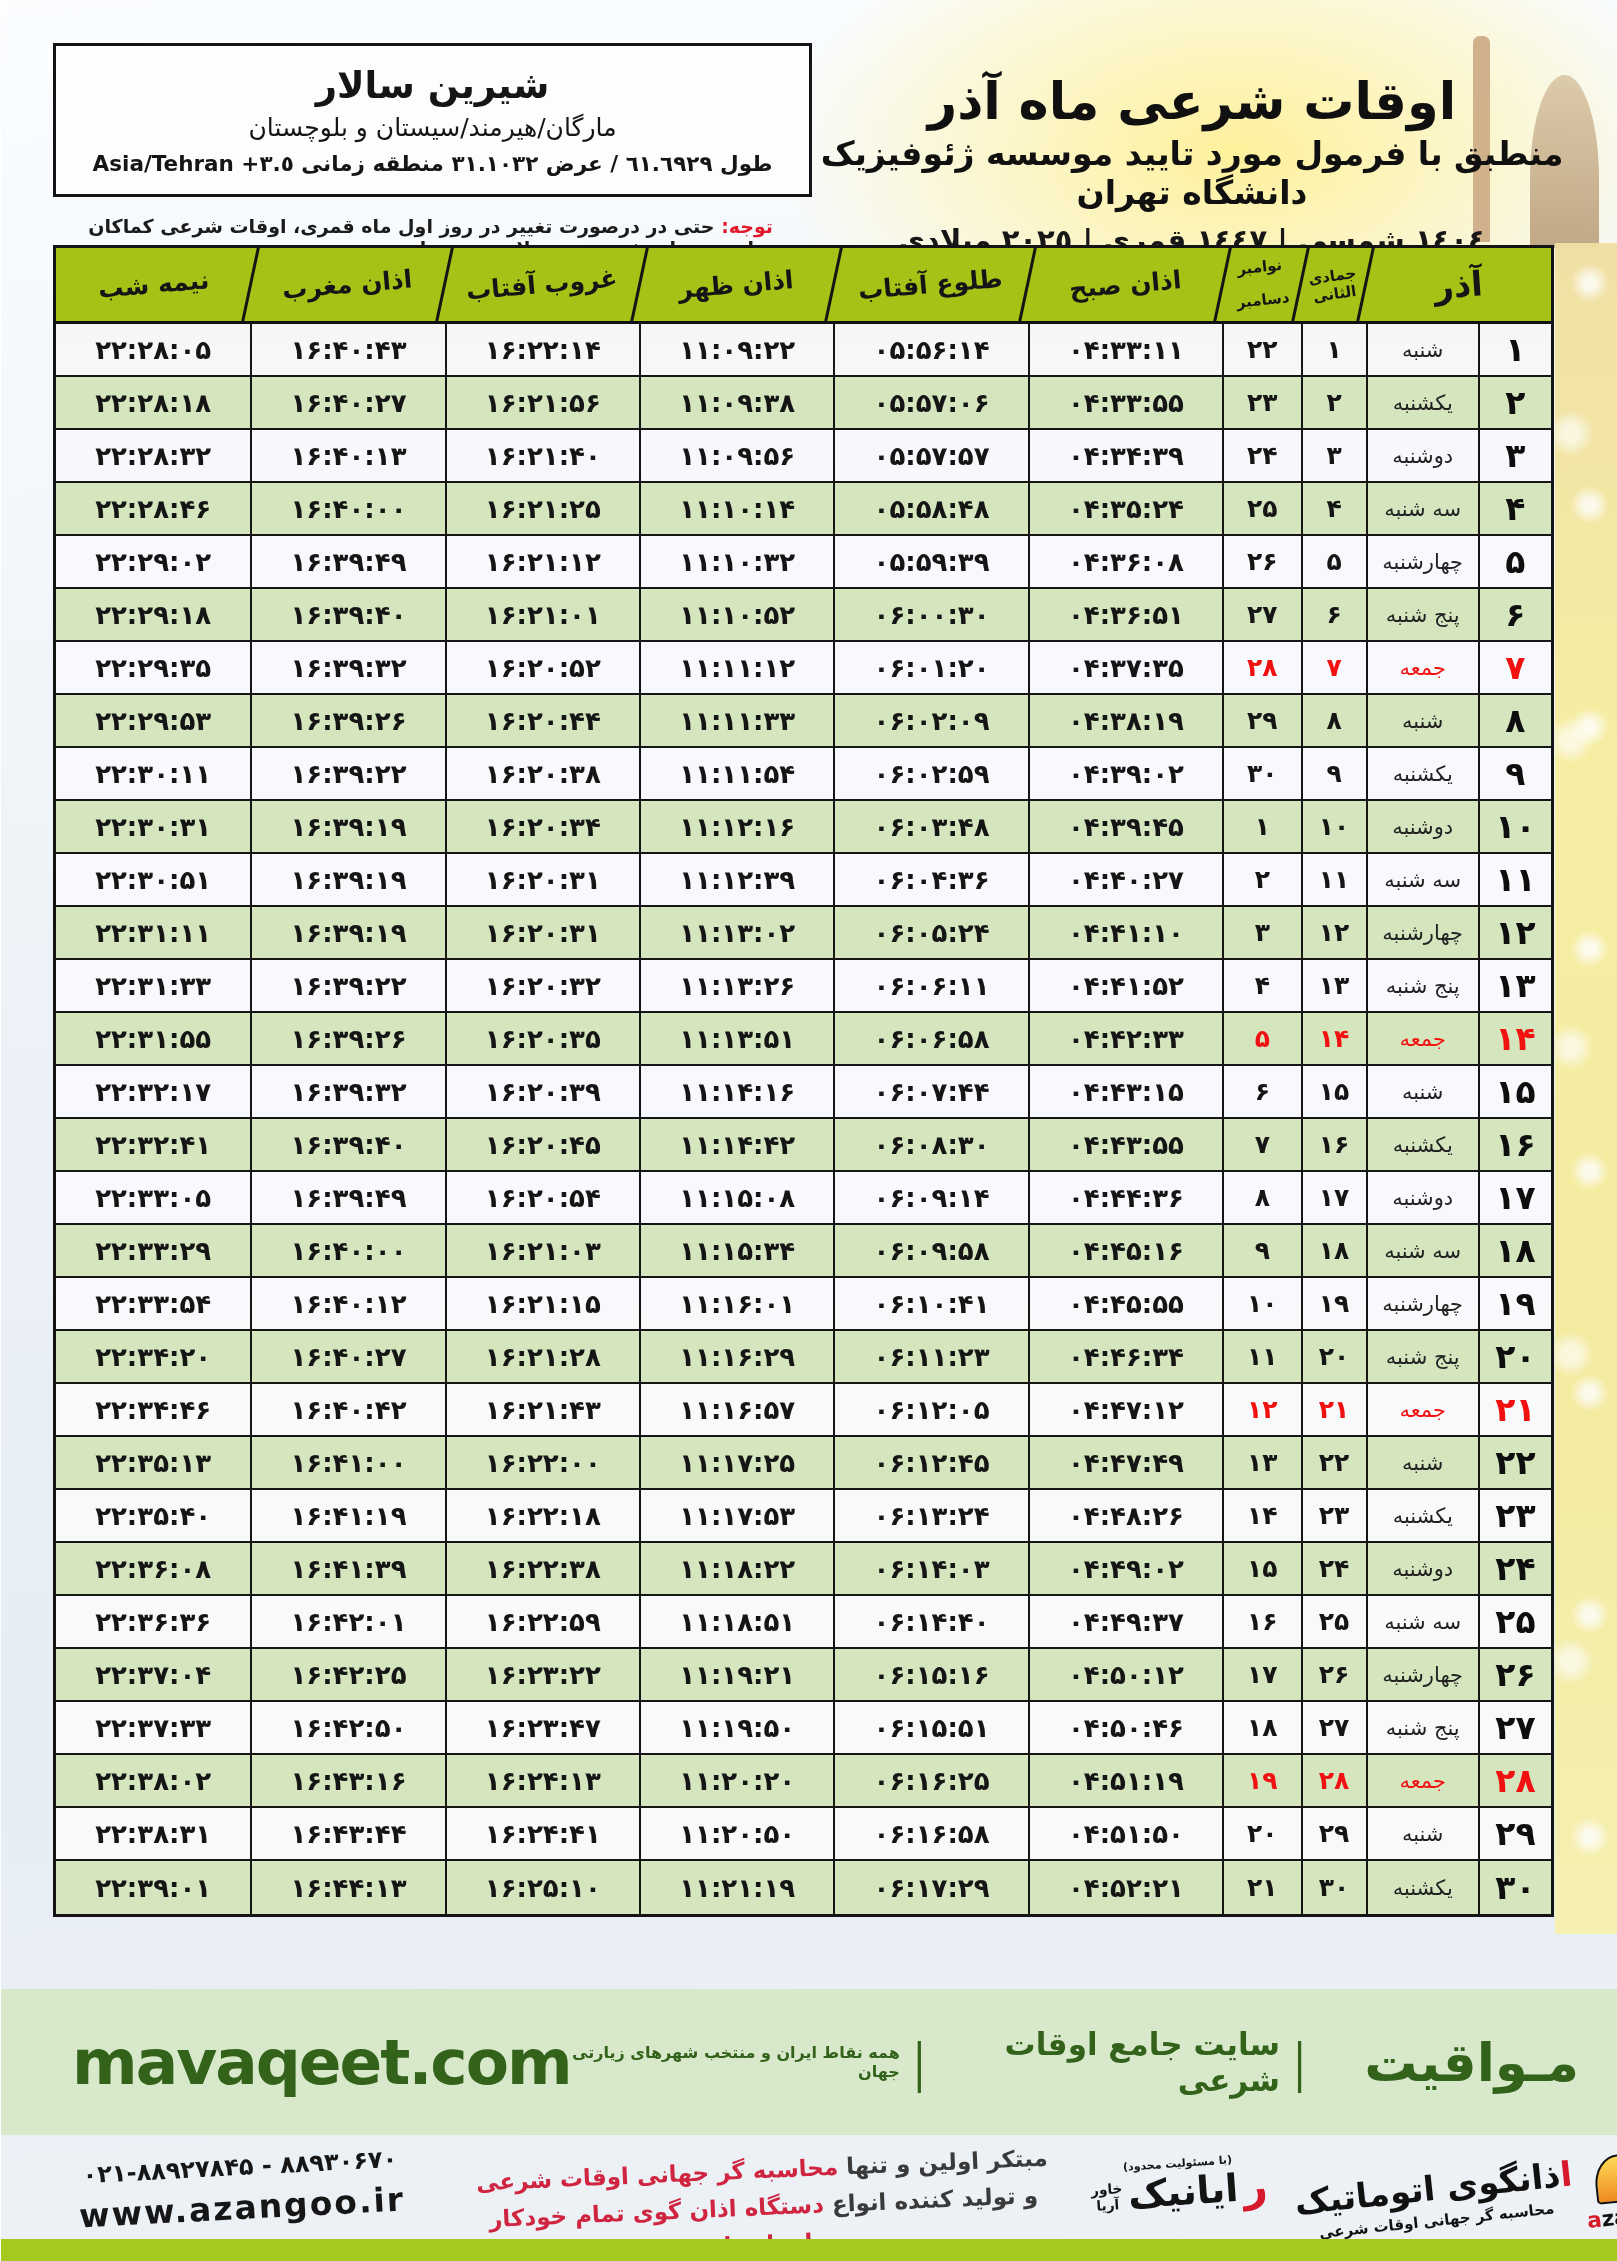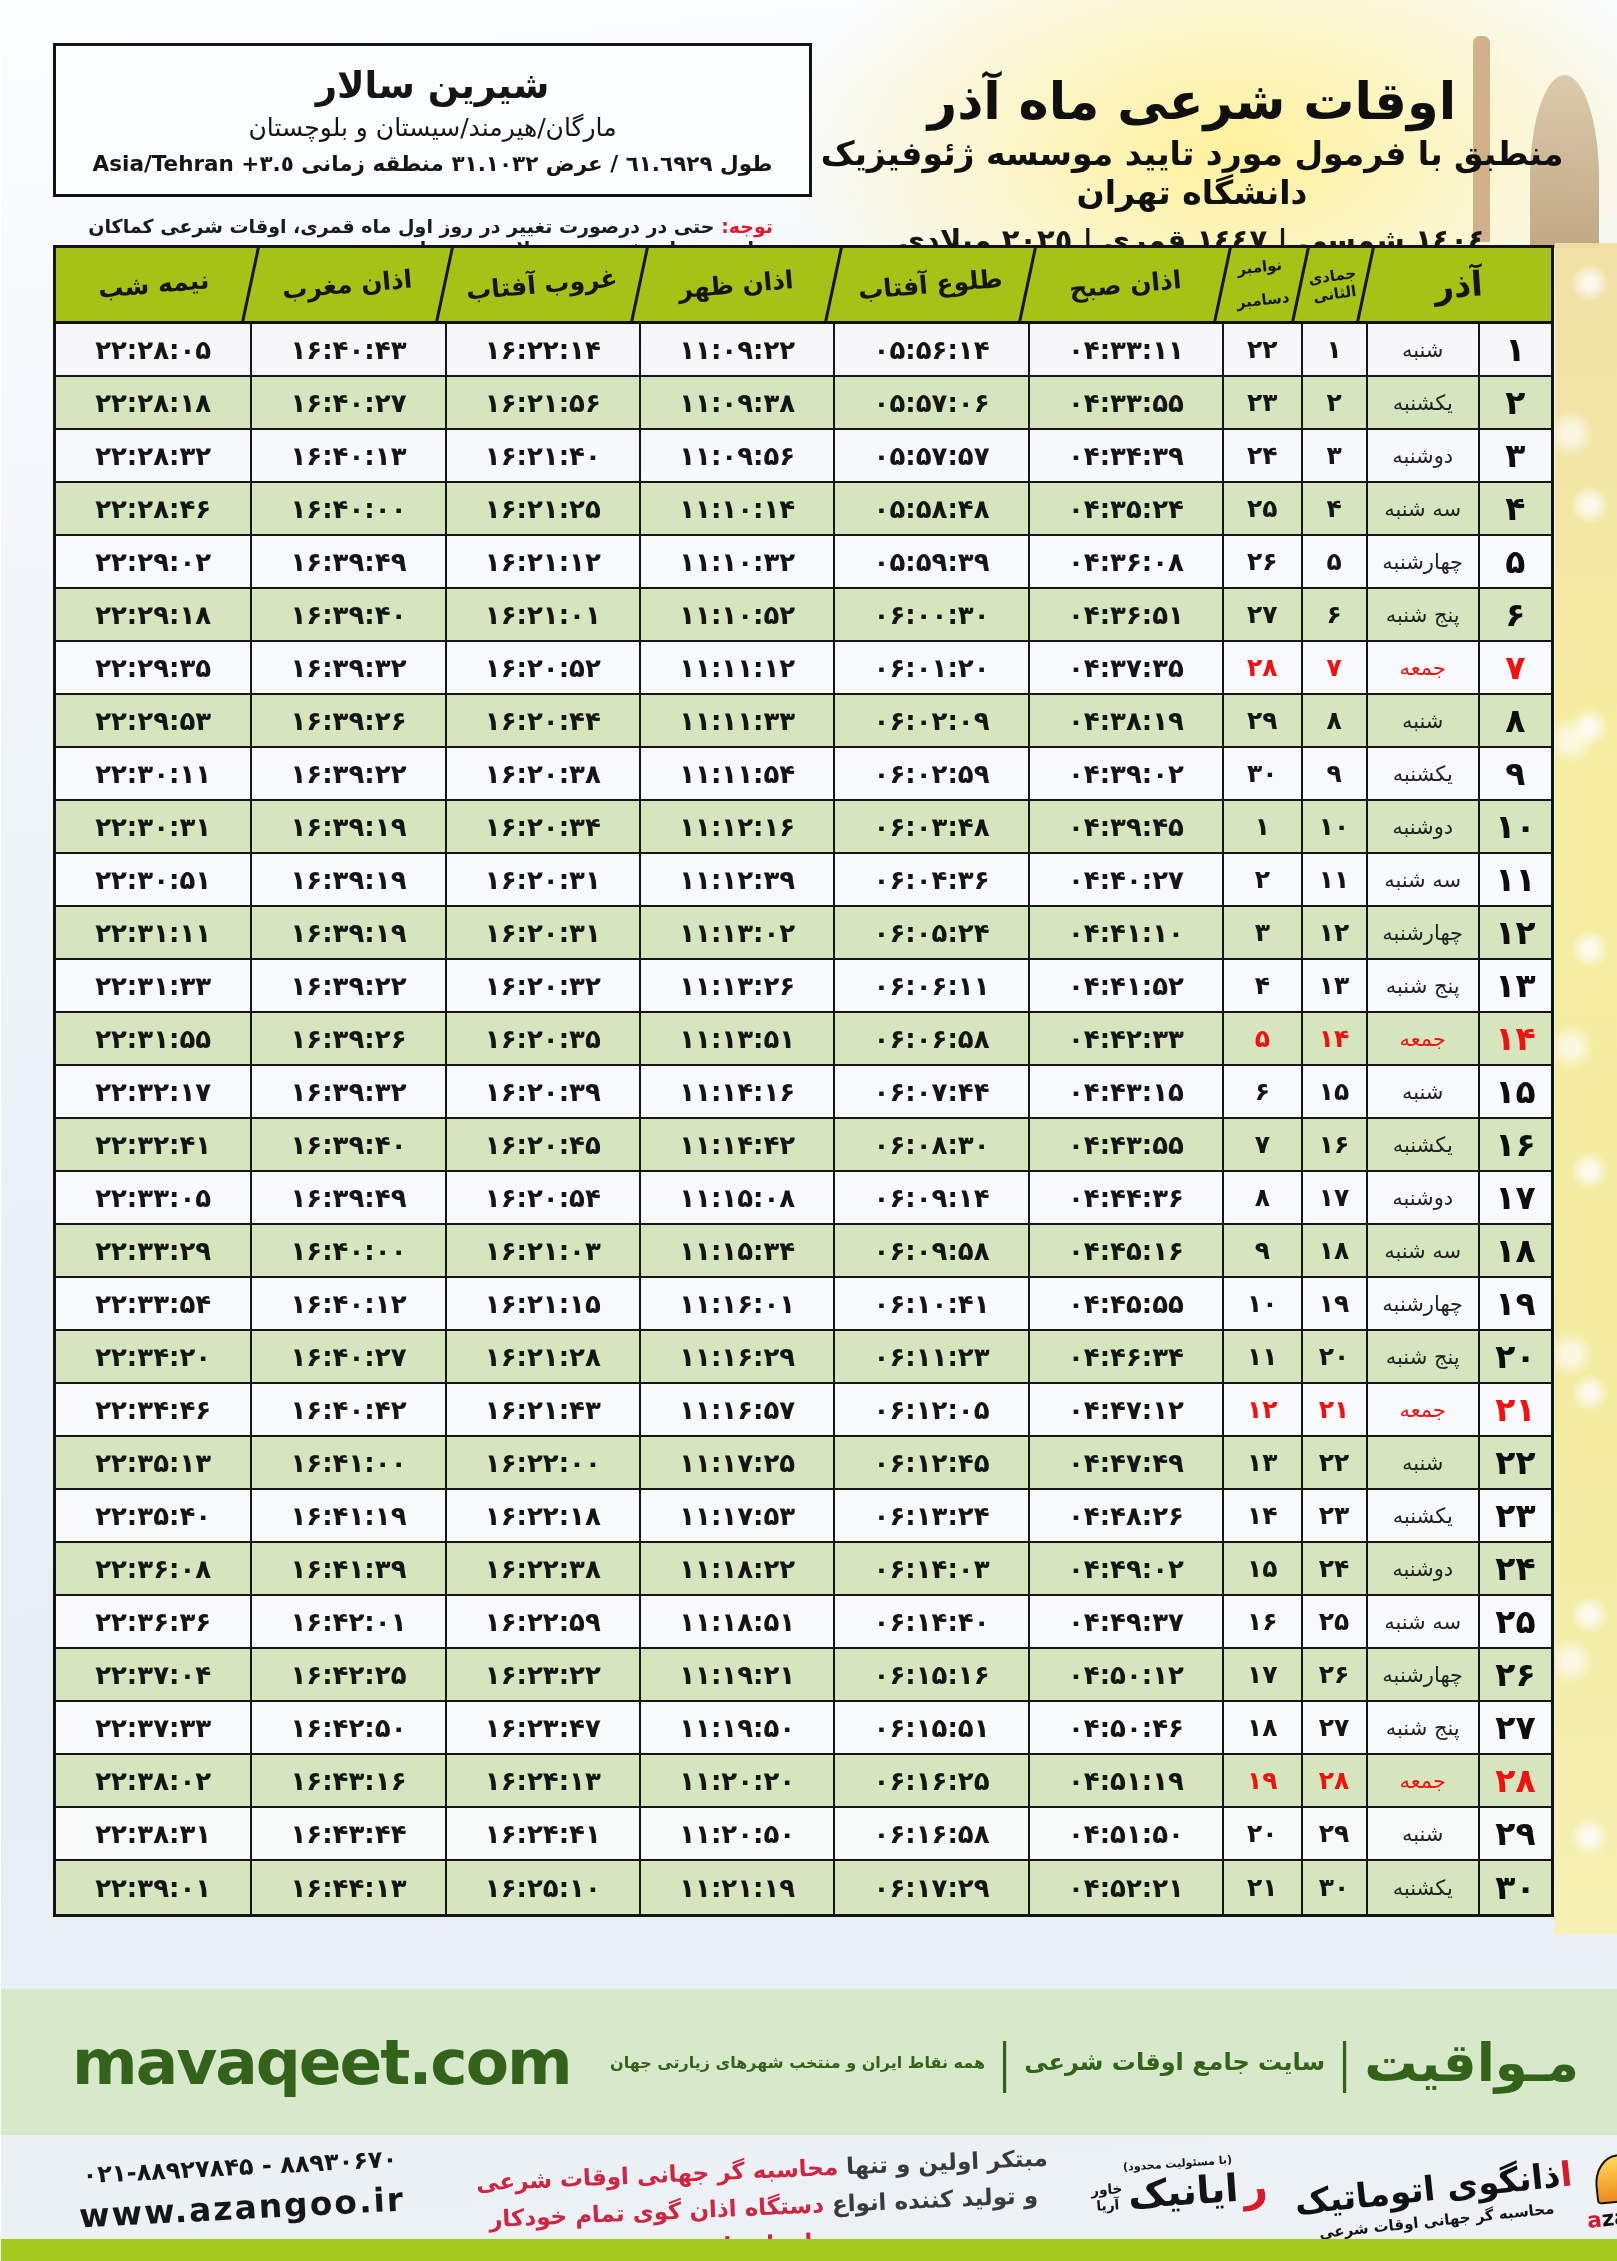--- a/index.html
+++ b/index.html
@@ -65,23 +65,23 @@
   .h-azarspan{flex:0 0 12.4%;}
   .azar{font-size:33px;font-weight:900;color:#0e0e0e;}
   .weekday{font-size:21px;font-weight:400;color:#222;}
   .small-num{font-size:25px;font-weight:700;}
   .time{font-size:26px;font-weight:700;direction:ltr;letter-spacing:0.7px;}
   .friday .cal{color:var(--friday_red,#f21111);}
   
   .brand-band{position:absolute;left:0;top:1989px;width:1618px;height:146px;background:var(--footer_green_bg,#d8e9cb);
     display:flex;align-items:center;justify-content:space-between;box-sizing:border-box;padding:0 39px 0 72px;}
   .brand-group{display:flex;align-items:center;gap:13px;color:var(--footer_dark_green,#33621a);}
-  .brand-word{font-size:53px;font-weight:900;}
+  .brand-word{font-size:53px;font-weight:900;margin-left:45px;}
   .brand-sep{font-size:39px;font-weight:400;transform:scaleY(1.3);}
-  .brand-tagline{font-size:24px;font-weight:700;}
+  .brand-tagline{font-size:31px;font-weight:700;}
   .brand-subtagline{font-size:16px;font-weight:700;}
   .site-en{direction:ltr;font-size:63px;font-weight:700;color:var(--footer_dark_green,#33621a);letter-spacing:-2px;}
   .phone-block{position:absolute;left:78px;top:2153px;transform:rotate(-3deg);text-align:center;direction:ltr;color:#161616;}
   .phone{font-size:24px;font-weight:700;letter-spacing:0.7px;}
   .website{font-size:33px;font-weight:700;letter-spacing:2px;margin-top:6.5px;}
   .desc-block{position:absolute;left:444px;top:2152px;width:639px;transform:rotate(-2.5deg);
     text-align:center;font-size:23px;font-weight:700;line-height:1.6;color:#3a3a3a;}
   .desc-red{color:#cf2540;}
   .rayanik{position:absolute;left:1091px;top:2157px;width:176px;transform:rotate(-4deg);text-align:center;color:#141414;}
   .ray-note{font-size:11px;font-weight:700;margin-bottom:1.3px;}

